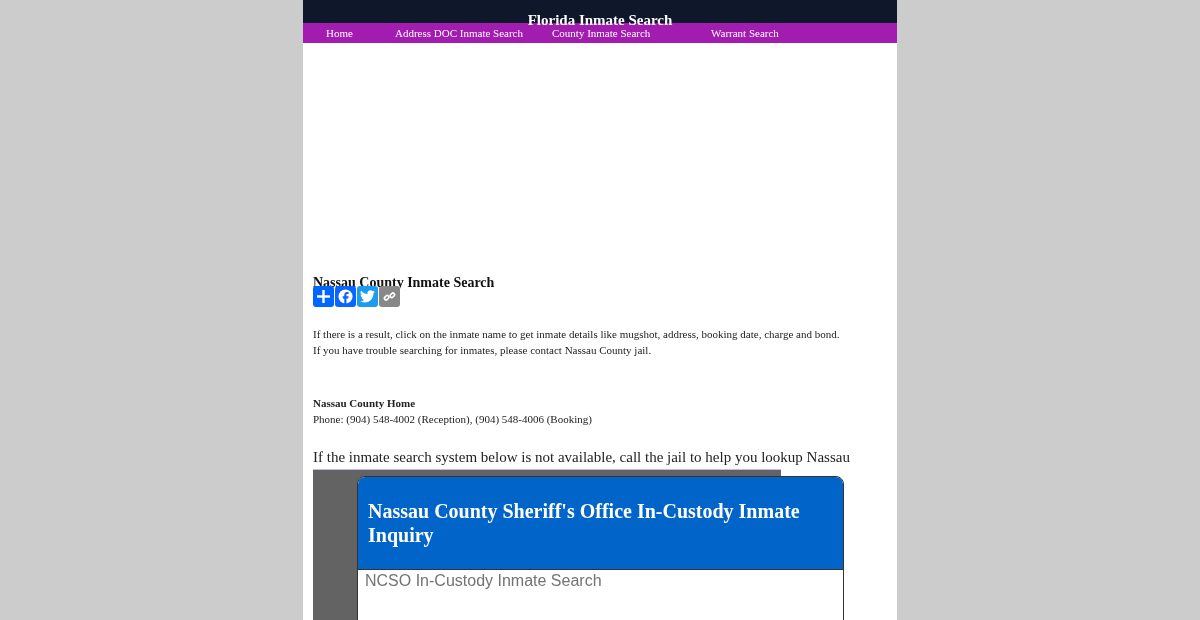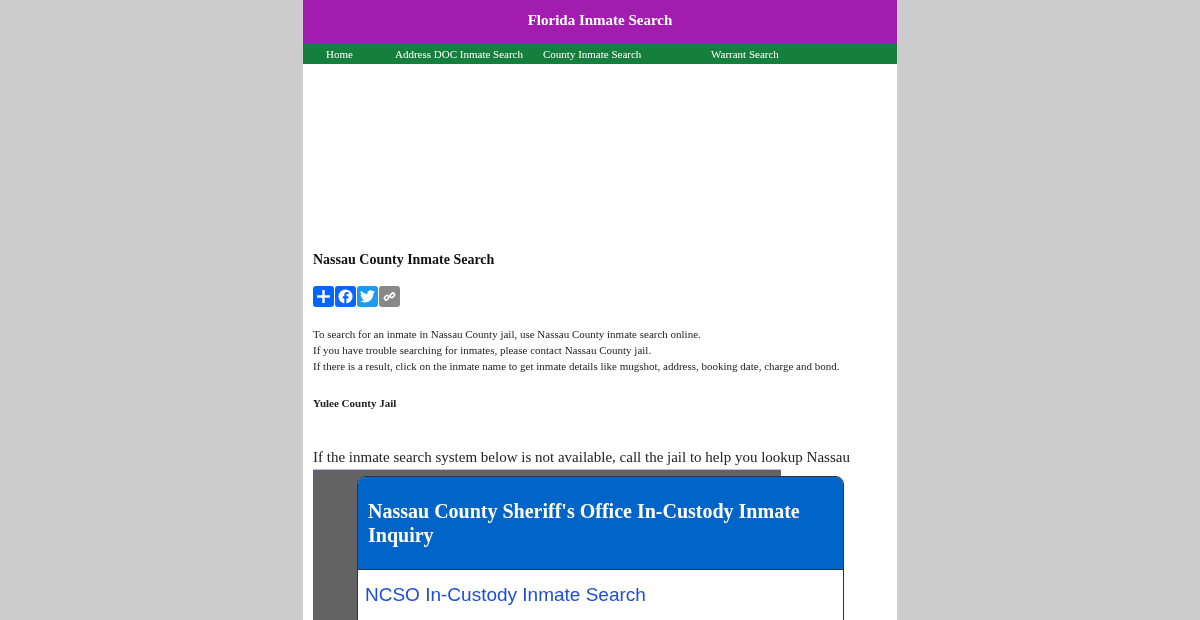--- a/index.html
+++ b/index.html
@@ -1,44 +1,44 @@
 <!DOCTYPE html>
 <html><head>
 <meta charset="utf-8">
 <style>
   html, body { margin:0; padding:0; }
   body { background:#cccccc; width:1200px; height:620px; overflow:hidden; font-family:"Liberation Serif", serif; }
   .page { position:absolute; left:303px; top:0; width:594px; height:620px; background:#ffffff; }
-  .header { height:44px; background:#a21caf; color:#fff; text-align:center; font-weight:bold; font-size:15px; line-height:40px; }
-  .nav { height:20px; background:#15803d; display:flex; font-size:11px; color:#fff; line-height:20px; }
+  .header { height:23px; background:#0f172a; color:#fff; text-align:center; font-weight:bold; font-size:15px; line-height:40px; }
+  .nav { height:20px; background:#a21caf; display:flex; font-size:11px; color:#fff; line-height:20px; }
   .nav a { color:#fff; text-decoration:none; position:absolute; }
   .content { position:absolute; left:10px; top:60px; right:10px; }
-  .title { position:absolute; top:192px; left:0; font-size:14px; font-weight:bold; color:#111; }
+  .title { position:absolute; top:215px; left:0; font-size:14px; font-weight:bold; color:#111; }
   .share { position:absolute; top:226px; left:0; display:flex; gap:1px; }
   .share .btn { width:21px; height:21px; border-radius:3px; display:flex; align-items:center; justify-content:center; }
   .text { position:absolute; top:266px; left:0; font-size:11px; color:#222; line-height:16px; width:574px; }
   .text p { margin:0; }
   .jail { position:absolute; top:335px; left:0; font-size:11px; line-height:16px; color:#222; }
   .note { position:absolute; top:389px; left:0; font-size:15px; color:#222; }
   .frame { position:absolute; top:409px; left:0; width:468px; height:151px; background:#636363; border-top:1px solid #c4b5fd; }
   .card { position:absolute; left:44px; top:6px; width:485px; height:150px; border:1px solid #333; border-radius:8px 8px 0 0; overflow:hidden; background:#fff; }
   .card-head { height:93px; background:#0064c8; color:#fff; font-weight:bold; font-size:20px; line-height:24px; padding:22px 10px 0 10px; box-sizing:border-box; border-bottom:1px solid #333; }
-  .card-body { padding:14px 7px; font-family:"Liberation Sans", sans-serif; color:#1d4ed8; font-size:19px; }
+  .card-body { padding:2px 7px; font-family:"Liberation Sans", sans-serif; color:#737373; font-size:16px; }
 </style>
 </head>
 <body>
 
 <div class="page">
   <div class="header">
     <span>Florida Inmate Search</span>
   </div>
   <div class="nav">
     <a style="left:23px">Home</a>
     <a style="left:92px">Address DOC Inmate Search</a>
-    <a style="left:240px">County Inmate Search</a>
+    <a style="left:249px">County Inmate Search</a>
     <a style="left:408px">Warrant Search</a>
   </div>
 
   <div class="content">
     <div class="title">Nassau County Inmate Search</div>
 
     <div class="share">
       <div class="btn" style="background:#0166ff">
         <svg width="13" height="13" viewBox="0 0 13 13">
             <rect x="5.3" y="0" width="2.4" height="13" fill="#fff"></rect>
@@ -60,27 +60,27 @@
         <svg width="13" height="13" viewBox="0 0 16 16">
             <g fill="none" stroke="#fff" stroke-width="2">
               <rect x="1.5" y="7.5" width="6" height="4" rx="2" transform="rotate(-45 4.5 9.5)"></rect>
               <rect x="8.5" y="4.5" width="6" height="4" rx="2" transform="rotate(-45 11.5 6.5)"></rect>
             </g>
           </svg>
       </div>
     </div>
 
     <div class="text">
-      <p>To search for an inmate in Nassau County jail, use Nassau County inmate search online.</p>
+      <p>If there is a result, click on the inmate name to get inmate details like mugshot, address, booking date, charge and bond.</p>
       <p>If you have trouble searching for inmates, please contact Nassau County jail.</p>
-      <p>If there is a result, click on the inmate name to get inmate details like mugshot, address, booking date, charge and bond.</p>
     </div>
 
     <div class="jail">
-      <div style="font-weight:bold">Yulee County Jail</div>
+      <div style="font-weight:bold">Nassau County Home</div>
+      <div>Phone: (904) 548-4002 (Reception), (904) 548-4006 (Booking)</div>
     </div>
 
     <div class="note">If the inmate search system below is not available, call the jail to help you lookup Nassau County inmates.</div>
 
     <div class="frame">
       <div class="card">
         <div class="card-head">Nassau County Sheriff's Office In-Custody Inmate Inquiry</div>
         <div class="card-body">
           <span>NCSO In-Custody Inmate Search</span>
         </div>

